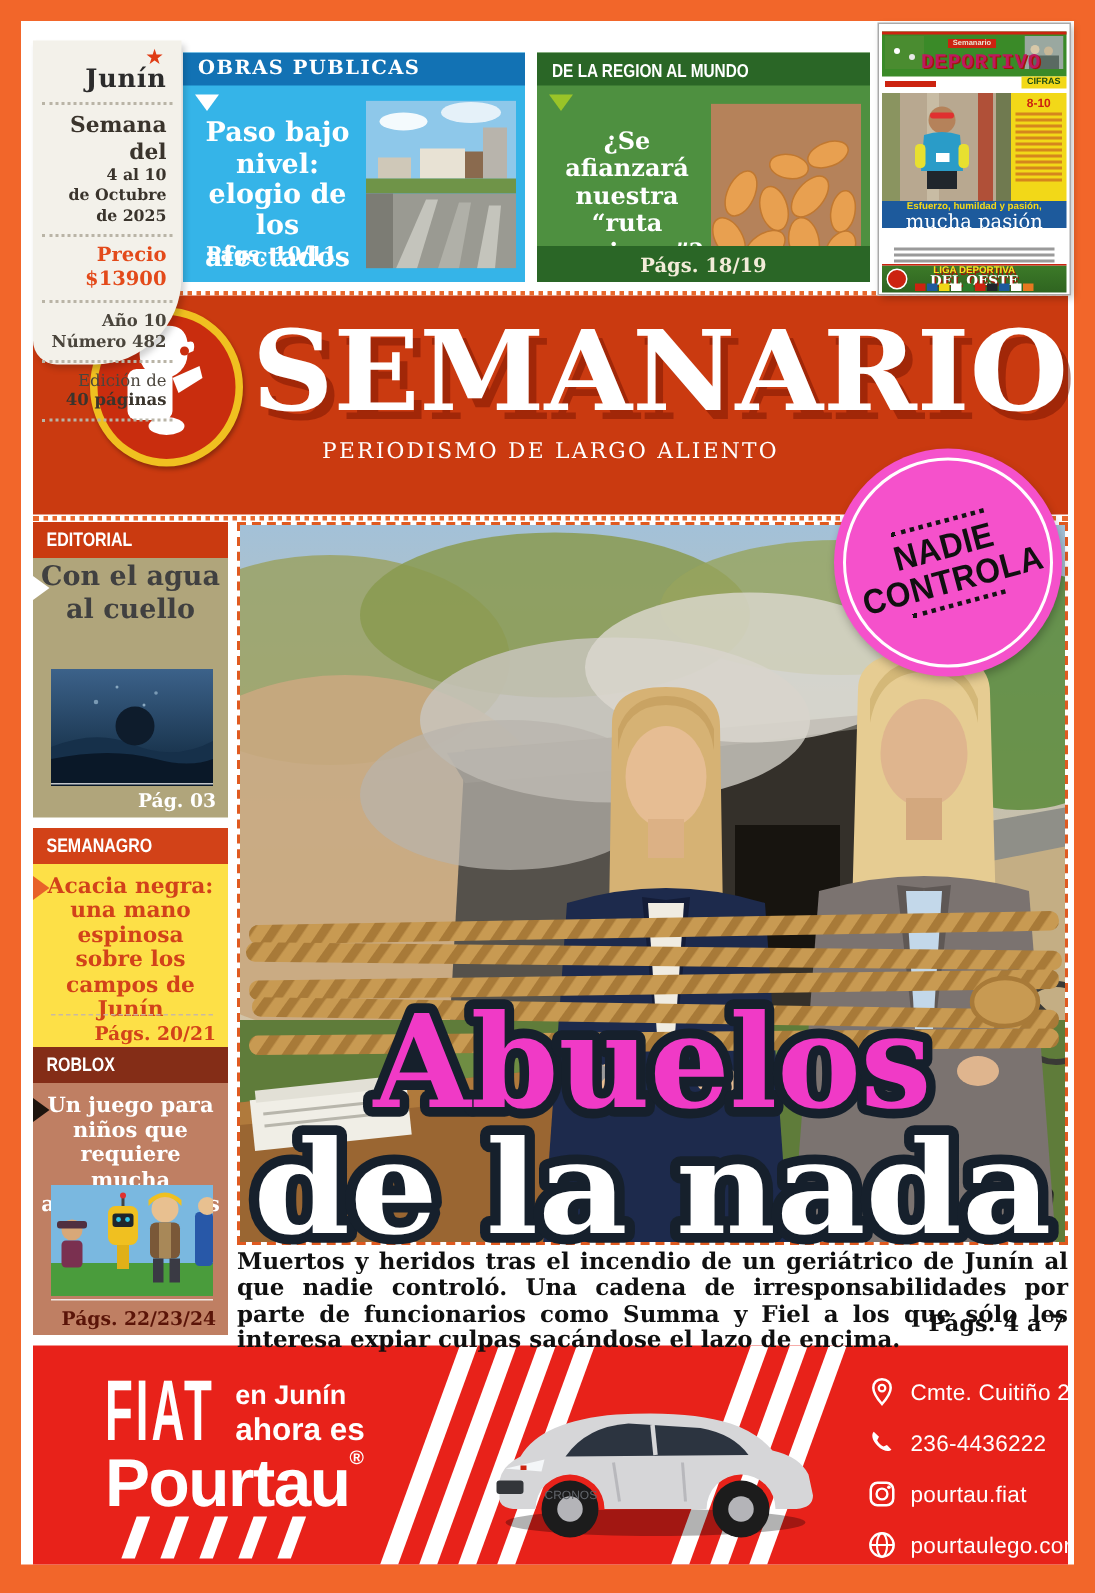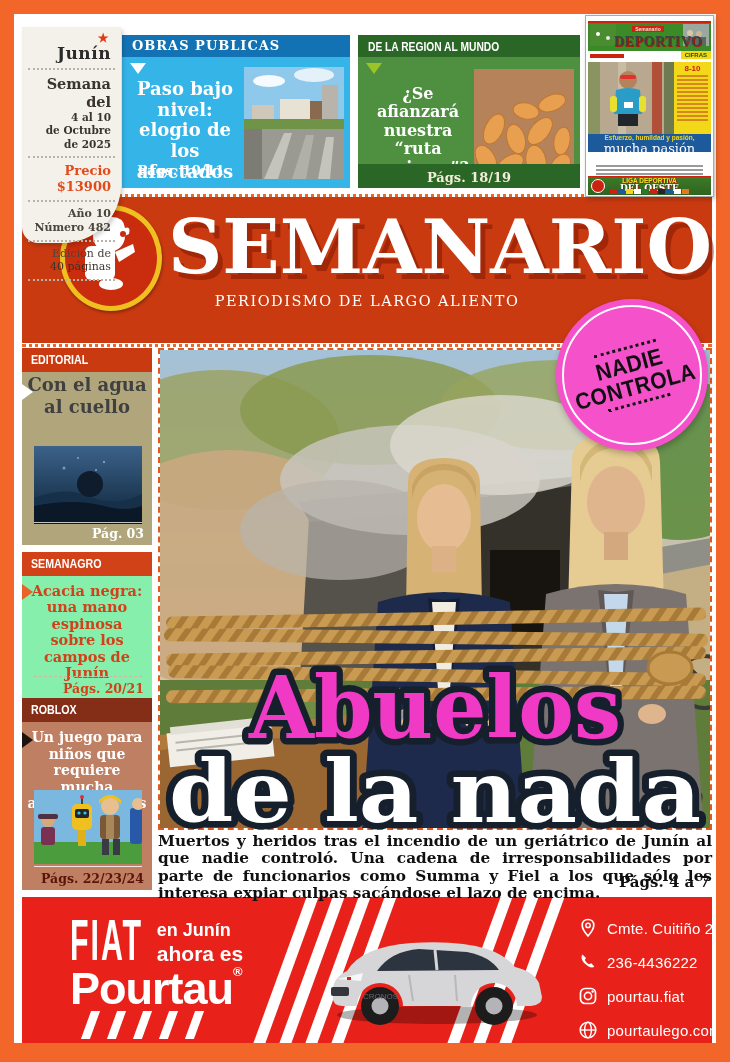--- a/index.html
+++ b/index.html
@@ -13,21 +13,21 @@
             color:#2b2b2b;text-align:right;padding:0;}
   .info-tab .sep{border-top:2px dotted #b9b4a6;margin:5px 6px;}
   .info-tab .city{font-weight:bold;font-size:17px;padding:16px 10px 0 0;letter-spacing:.5px;position:relative;}
   .info-tab .star{position:absolute;right:12px;top:4px;color:#e03c14;font-size:12px;}
   .it-row{padding-right:10px;line-height:1.25;}
   .it-week{font-weight:bold;font-size:14.5px;color:#3a342c;}
   .it-small{font-weight:bold;font-size:10.5px;color:#3a342c;}
   .it-price{font-weight:bold;font-size:13px;color:#e34a1a;}
   .it-num{font-size:11px;color:#4a453c;font-weight:bold;}
   .it-ed1{font-size:11px;color:#4a453c;}
-  .it-ed2{font-size:11px;font-weight:normal;color:#3a342c;}
+  .it-ed2{font-size:11px;font-weight:bold;color:#3a342c;}
 
   
   .teaser{position:absolute;top:35px;height:153px;overflow:hidden;}
   .teaser .hdr{height:22px;line-height:22px;color:#fff;padding-left:10px;overflow:hidden;white-space:nowrap;}
   .t-obras{left:122px;width:228px;background:#35b4e8;}
   .t-obras .hdr{background:#1272b4;font-weight:bold;font-size:13px;letter-spacing:1px;}
   .t-region{left:358px;width:222px;background:#4e9040;}
   .t-region .hdr{background:#2a6626;}
   .cond{font-family:"Liberation Sans",sans-serif;font-weight:bold;display:inline-block;
         transform:scaleX(.82);transform-origin:left center;}
@@ -45,21 +45,21 @@
   .t-region .t-photo{top:34px;height:106px;}
 
   
   .deportivo{position:absolute;left:585px;top:15px;width:127px;height:180px;background:#fff;
              border:1px solid #a9a9a9;z-index:7;box-shadow:2px 2px 5px rgba(0,0,0,.25);overflow:hidden;
              font-family:"Liberation Sans",sans-serif;}
   .dp-green{position:absolute;left:2px;top:5px;right:2px;height:28px;background:#3a8a28;border-top:2px solid #cc2310;}
   .dp-mini-ph{position:absolute;top:3px;width:26px;height:22px;}
   .dp-title{position:absolute;left:28px;top:1px;width:68px;text-align:center;}
   .dp-sem{color:#e8e2d0;font-size:5px;font-weight:bold;background:#cc2310;display:inline-block;padding:0 3px;}
-  .dp-dep{font-family:Liberation Serif, serif;font-weight:bold;font-size:14px;color:#404040;
+  .dp-dep{font-family:Liberation Mono, monospace;font-weight:bold;font-size:14px;color:#be185d;
           text-shadow:1px 1px 0 #a01808;letter-spacing:.5px;line-height:1;}
   .dp-strip{position:absolute;left:2px;top:35px;right:2px;height:10px;}
   .dp-redbar{position:absolute;left:2px;top:3px;width:34px;height:4px;background:#cc2310;}
   .dp-cifras{position:absolute;right:0;top:0;background:#f2d818;color:#1d4d14;font-weight:bold;
              font-size:6px;padding:1px 4px;}
   .dp-photo{position:absolute;left:2px;top:46px;width:86px;height:72px;}
   .dp-col{position:absolute;right:2px;top:46px;width:37px;height:72px;background:#f2d818;padding:2px 3px;box-sizing:border-box;}
   .dp-810{color:#cc2310;font-weight:bold;font-size:8px;text-align:center;margin-bottom:2px;}
   .dp-line{height:2px;background:#c45a20;opacity:.65;margin:2px 0;}
   .dp-blue{position:absolute;left:2px;top:118px;right:2px;height:18px;background:#1d5a9c;text-align:center;}
@@ -90,21 +90,21 @@
   .sbox .hdr{height:24px;line-height:24px;color:#fff;padding-left:9px;font-size:12.5px;}
   .tri-right{width:0;height:0;border-top:8px solid transparent;border-bottom:8px solid transparent;
              border-left:11px solid #fff;position:absolute;left:0px;top:36px;}
   .s-editorial{top:348px;height:197px;background:#b0a57b;}
   .s-editorial .hdr{background:#ca3a10;}
   .s-editorial .head{color:#404040;font-weight:bold;font-size:18px;text-align:center;line-height:1.2;margin-top:2px;}
   .s-photo{position:absolute;left:12px;width:108px;overflow:hidden;}
   .s-div{position:absolute;left:12px;width:108px;border-top:1px solid rgba(255,255,255,.75);}
   .s-pgs{position:absolute;right:8px;font-weight:bold;font-size:12.5px;}
   .s-editorial .s-pgs{color:#fff;bottom:4px;}
-  .s-semanagro{top:552px;height:149px;background:#86efac;}
+  .s-semanagro{top:552px;height:149px;background:#fde047;}
   .s-semanagro .hdr{background:#d24218;}
   .s-semanagro .tri-right{border-left-color:#e8622a;top:32px;}
   .s-semanagro .head{color:#d2421a;font-weight:bold;font-size:14.5px;text-align:center;line-height:1.13;margin-top:7px;padding:0 6px;}
   .s-semanagro .s-div{border-top:1px dashed #c9b9a2;bottom:24px;}
   .s-semanagro .s-pgs{color:#d2421a;bottom:5px;}
   .s-roblox{top:698px;height:192px;background:#bf7f63;}
   .s-roblox .hdr{background:#842d17;}
   .s-roblox .tri-right{border-left-color:#1d140e;top:34px;}
   .s-roblox .head{color:#fff;font-weight:bold;font-size:14px;text-align:center;line-height:1.18;margin-top:7px;padding:0 3px;}
   .s-roblox .s-div{border-top:1px solid rgba(255,255,255,.8);bottom:23px;}

